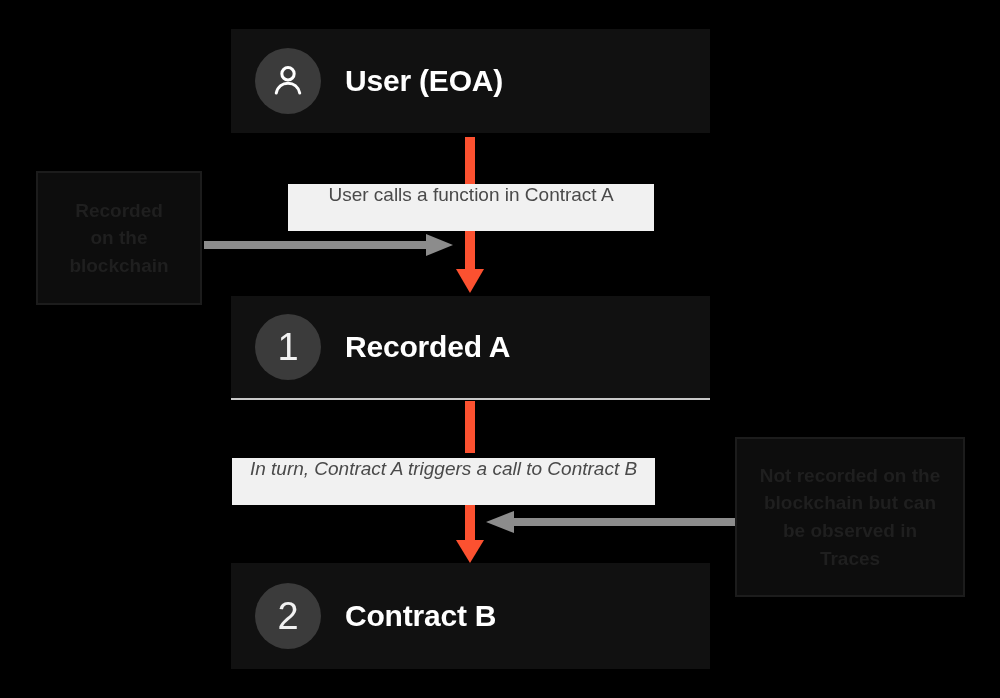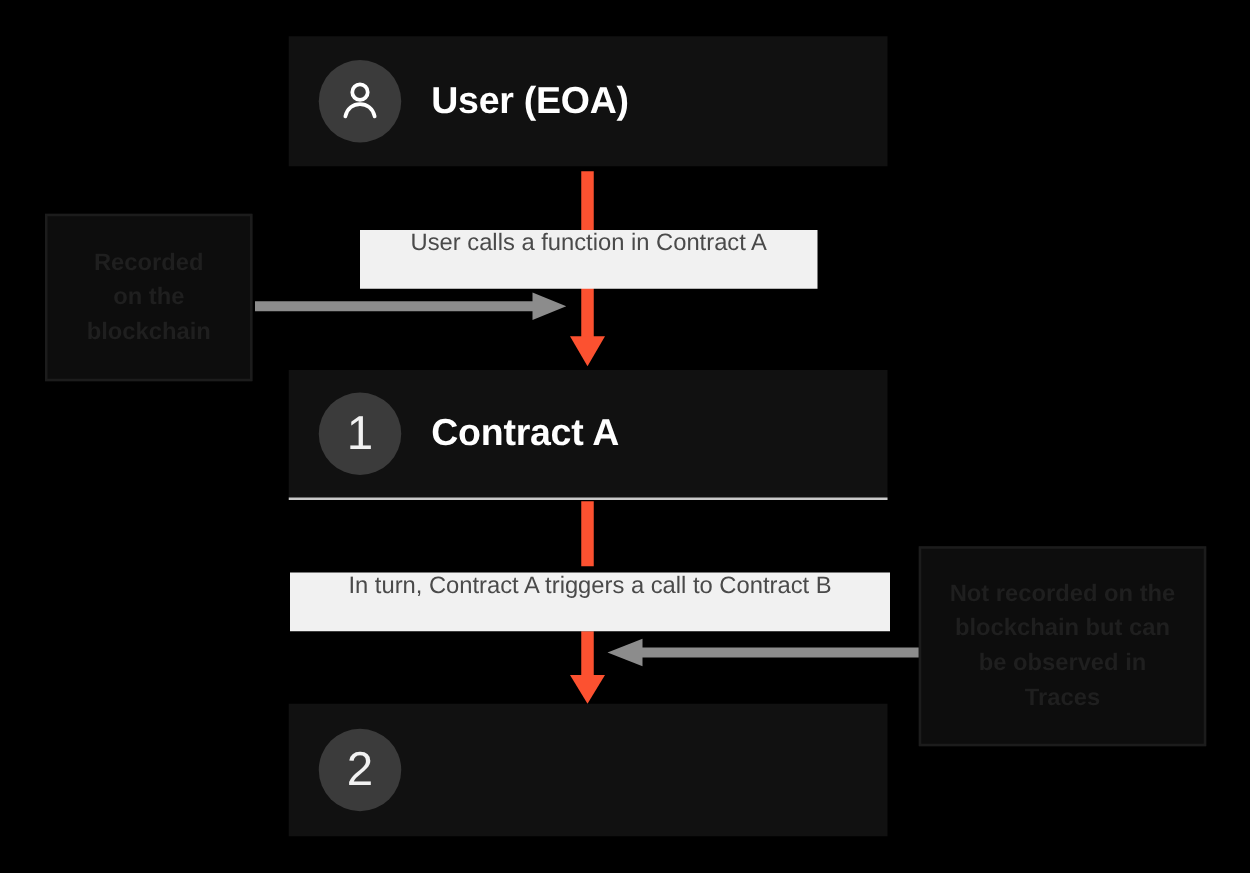--- a/index.html
+++ b/index.html
@@ -146,34 +146,35 @@
         <path d="M4.6 19.6c0.9-4.1 4.0-6.2 7.4-6.2s6.5 2.1 7.4 6.2" fill="none" stroke="#ffffff" stroke-width="1.9" stroke-linecap="round"></path>
       </svg>
     </div>
     <div class="node-title">User (EOA)</div>
   </div>
 
   <div class="node with-rule" style="left:231px; top:296px; width:479px; height:104px;">
     <div class="node-badge">
       <span>1</span>
     </div>
-    <div class="node-title">Contract A</div>
+    <div class="node-title">Recorded A</div>
   </div>
 
   <div class="node" style="left:231px; top:563px; width:479px; height:106px;">
     <div class="node-badge">
       <span>2</span>
     </div>
+    <div class="node-title">Contract B</div>
   </div>
 
   <div class="edge-label" style="left:288px; top:184px; width:366px; height:47px;">
     <span>User calls a function in Contract A</span>
   </div>
 
-  <div class="edge-label" style="left:232px; top:458px; width:480px; height:47px;">
+  <div class="edge-label" style="left:232px; top:458px; width:423px; height:47px;font-style:italic;">
     <span>In turn, Contract A triggers a call to Contract B</span>
   </div>
 
   <div class="callout" style="left:36px; top:171px; width:166px; height:134px;">
     <div class="callout-line">Recorded</div>
     <div class="callout-line">on the</div>
     <div class="callout-line">blockchain</div>
   </div>
 
   <div class="callout" style="left:735px; top:437px; width:230px; height:160px;">

